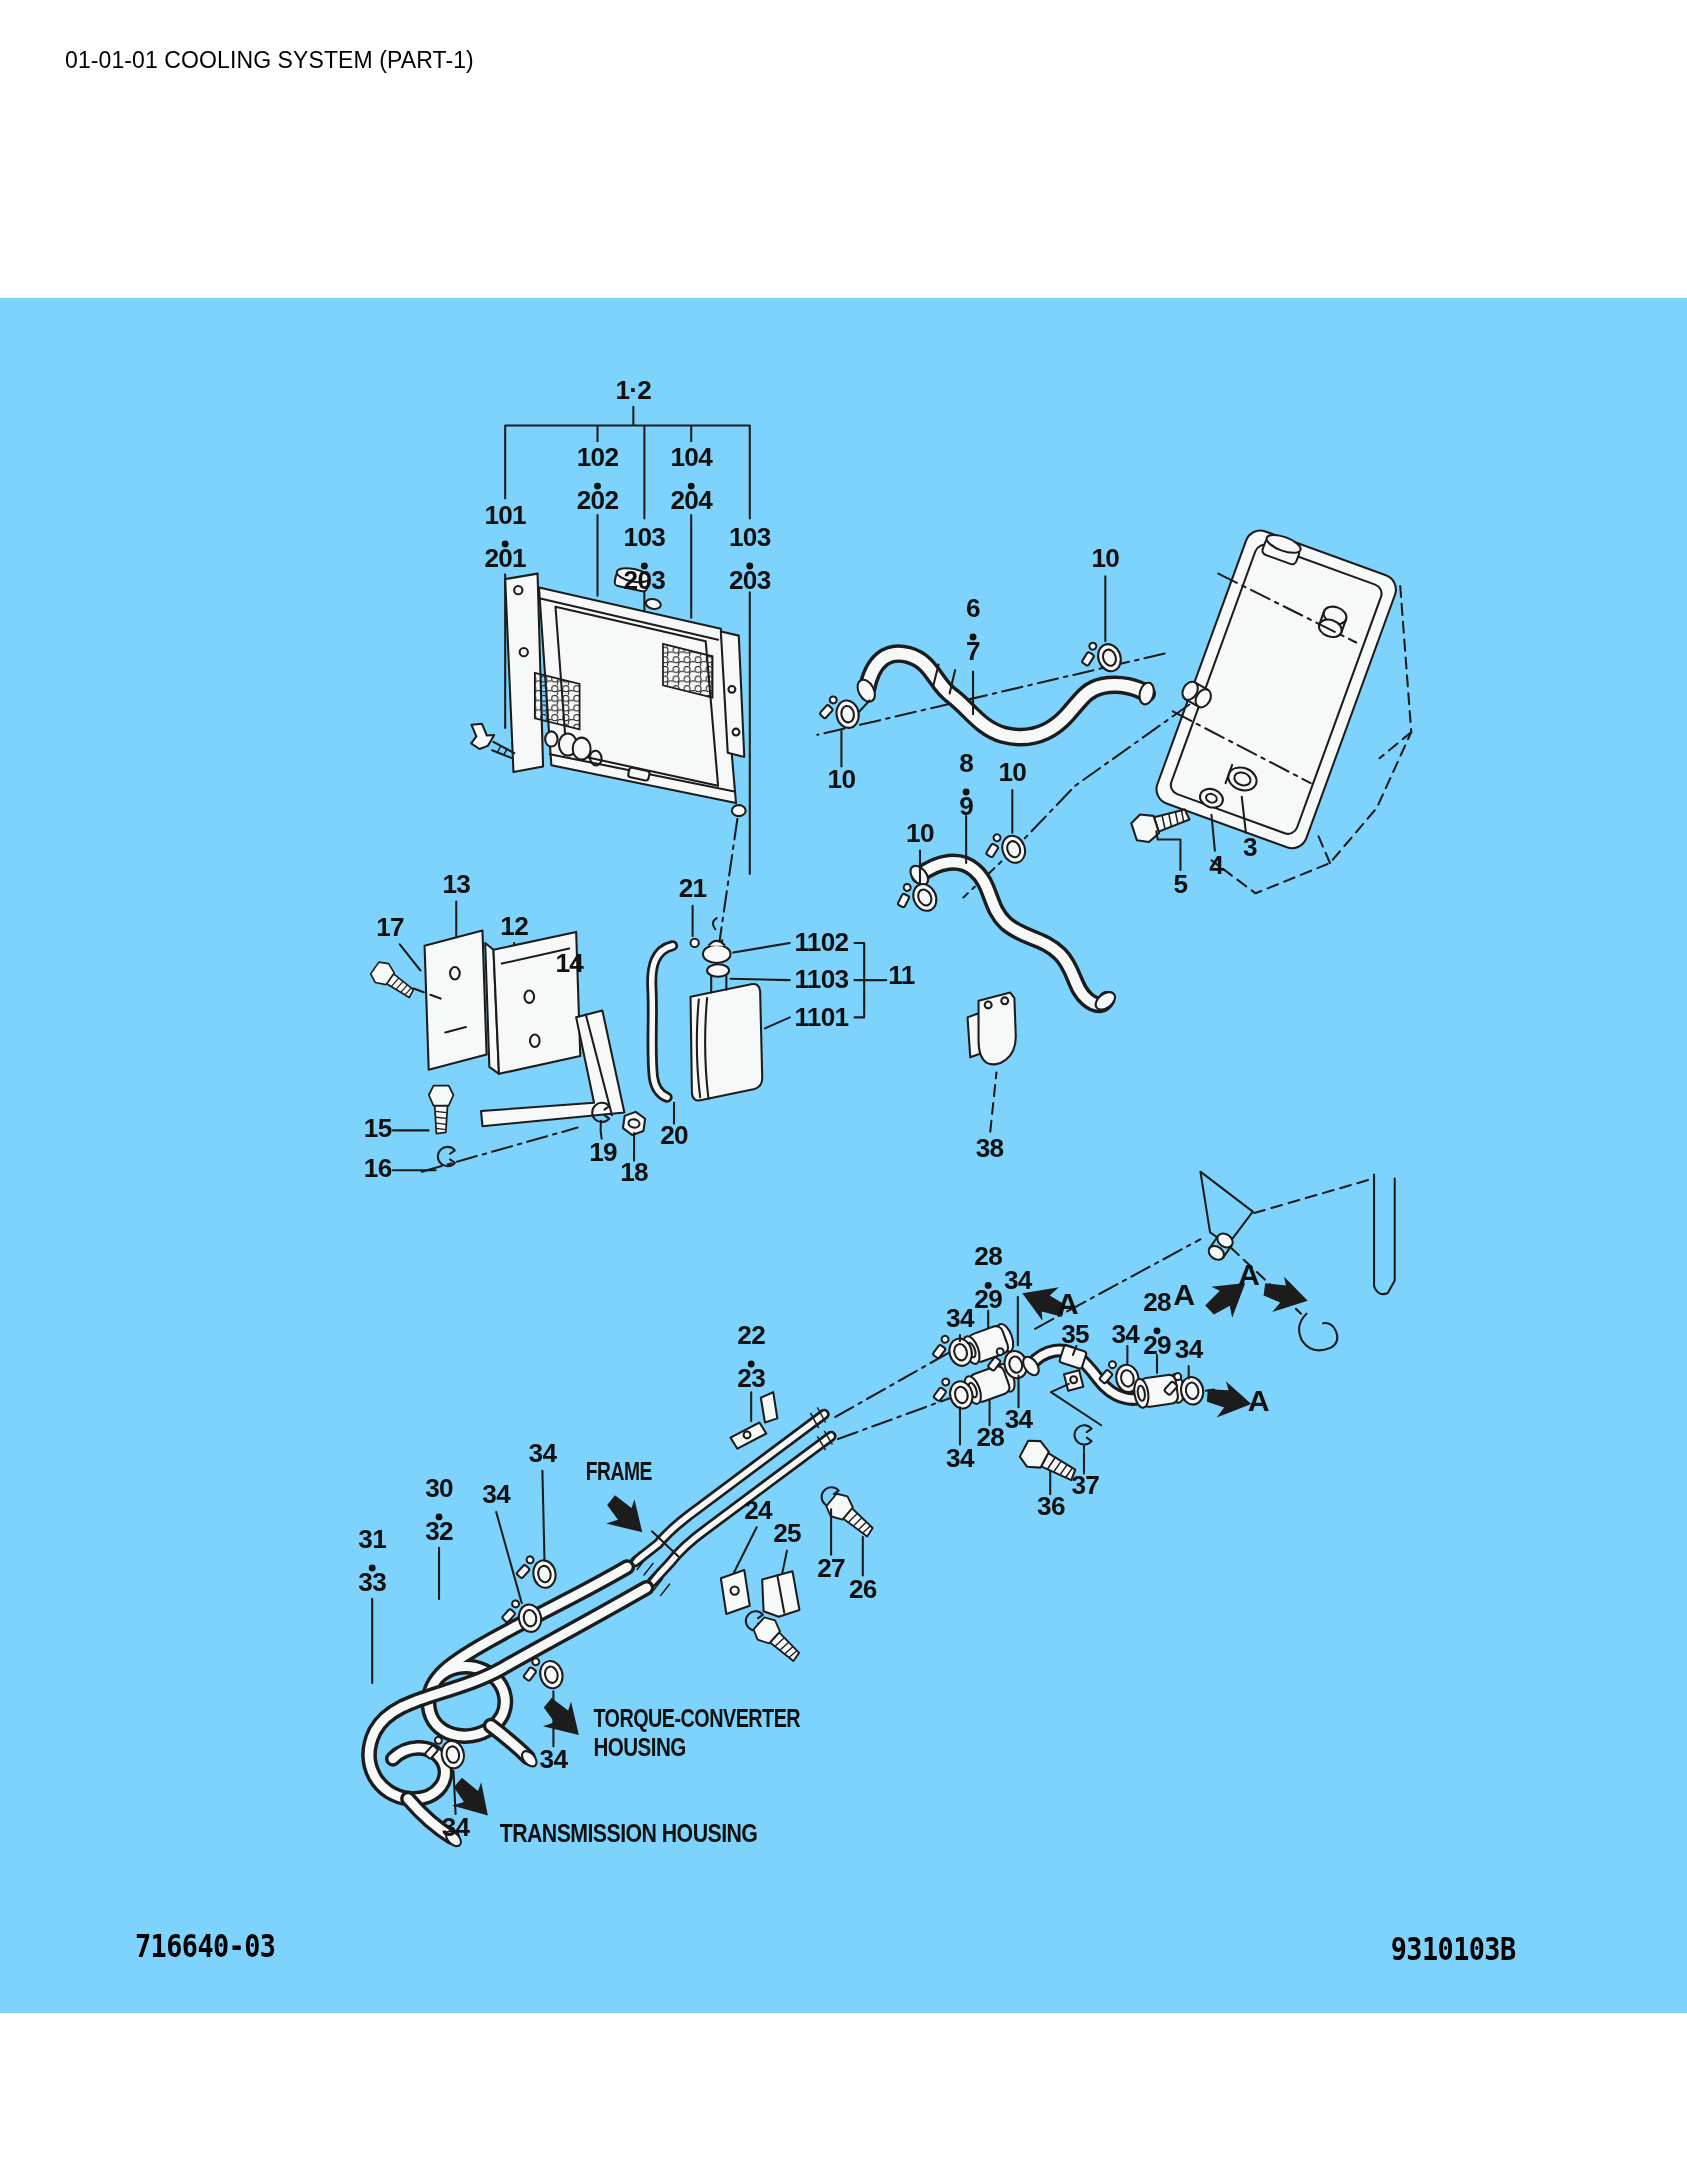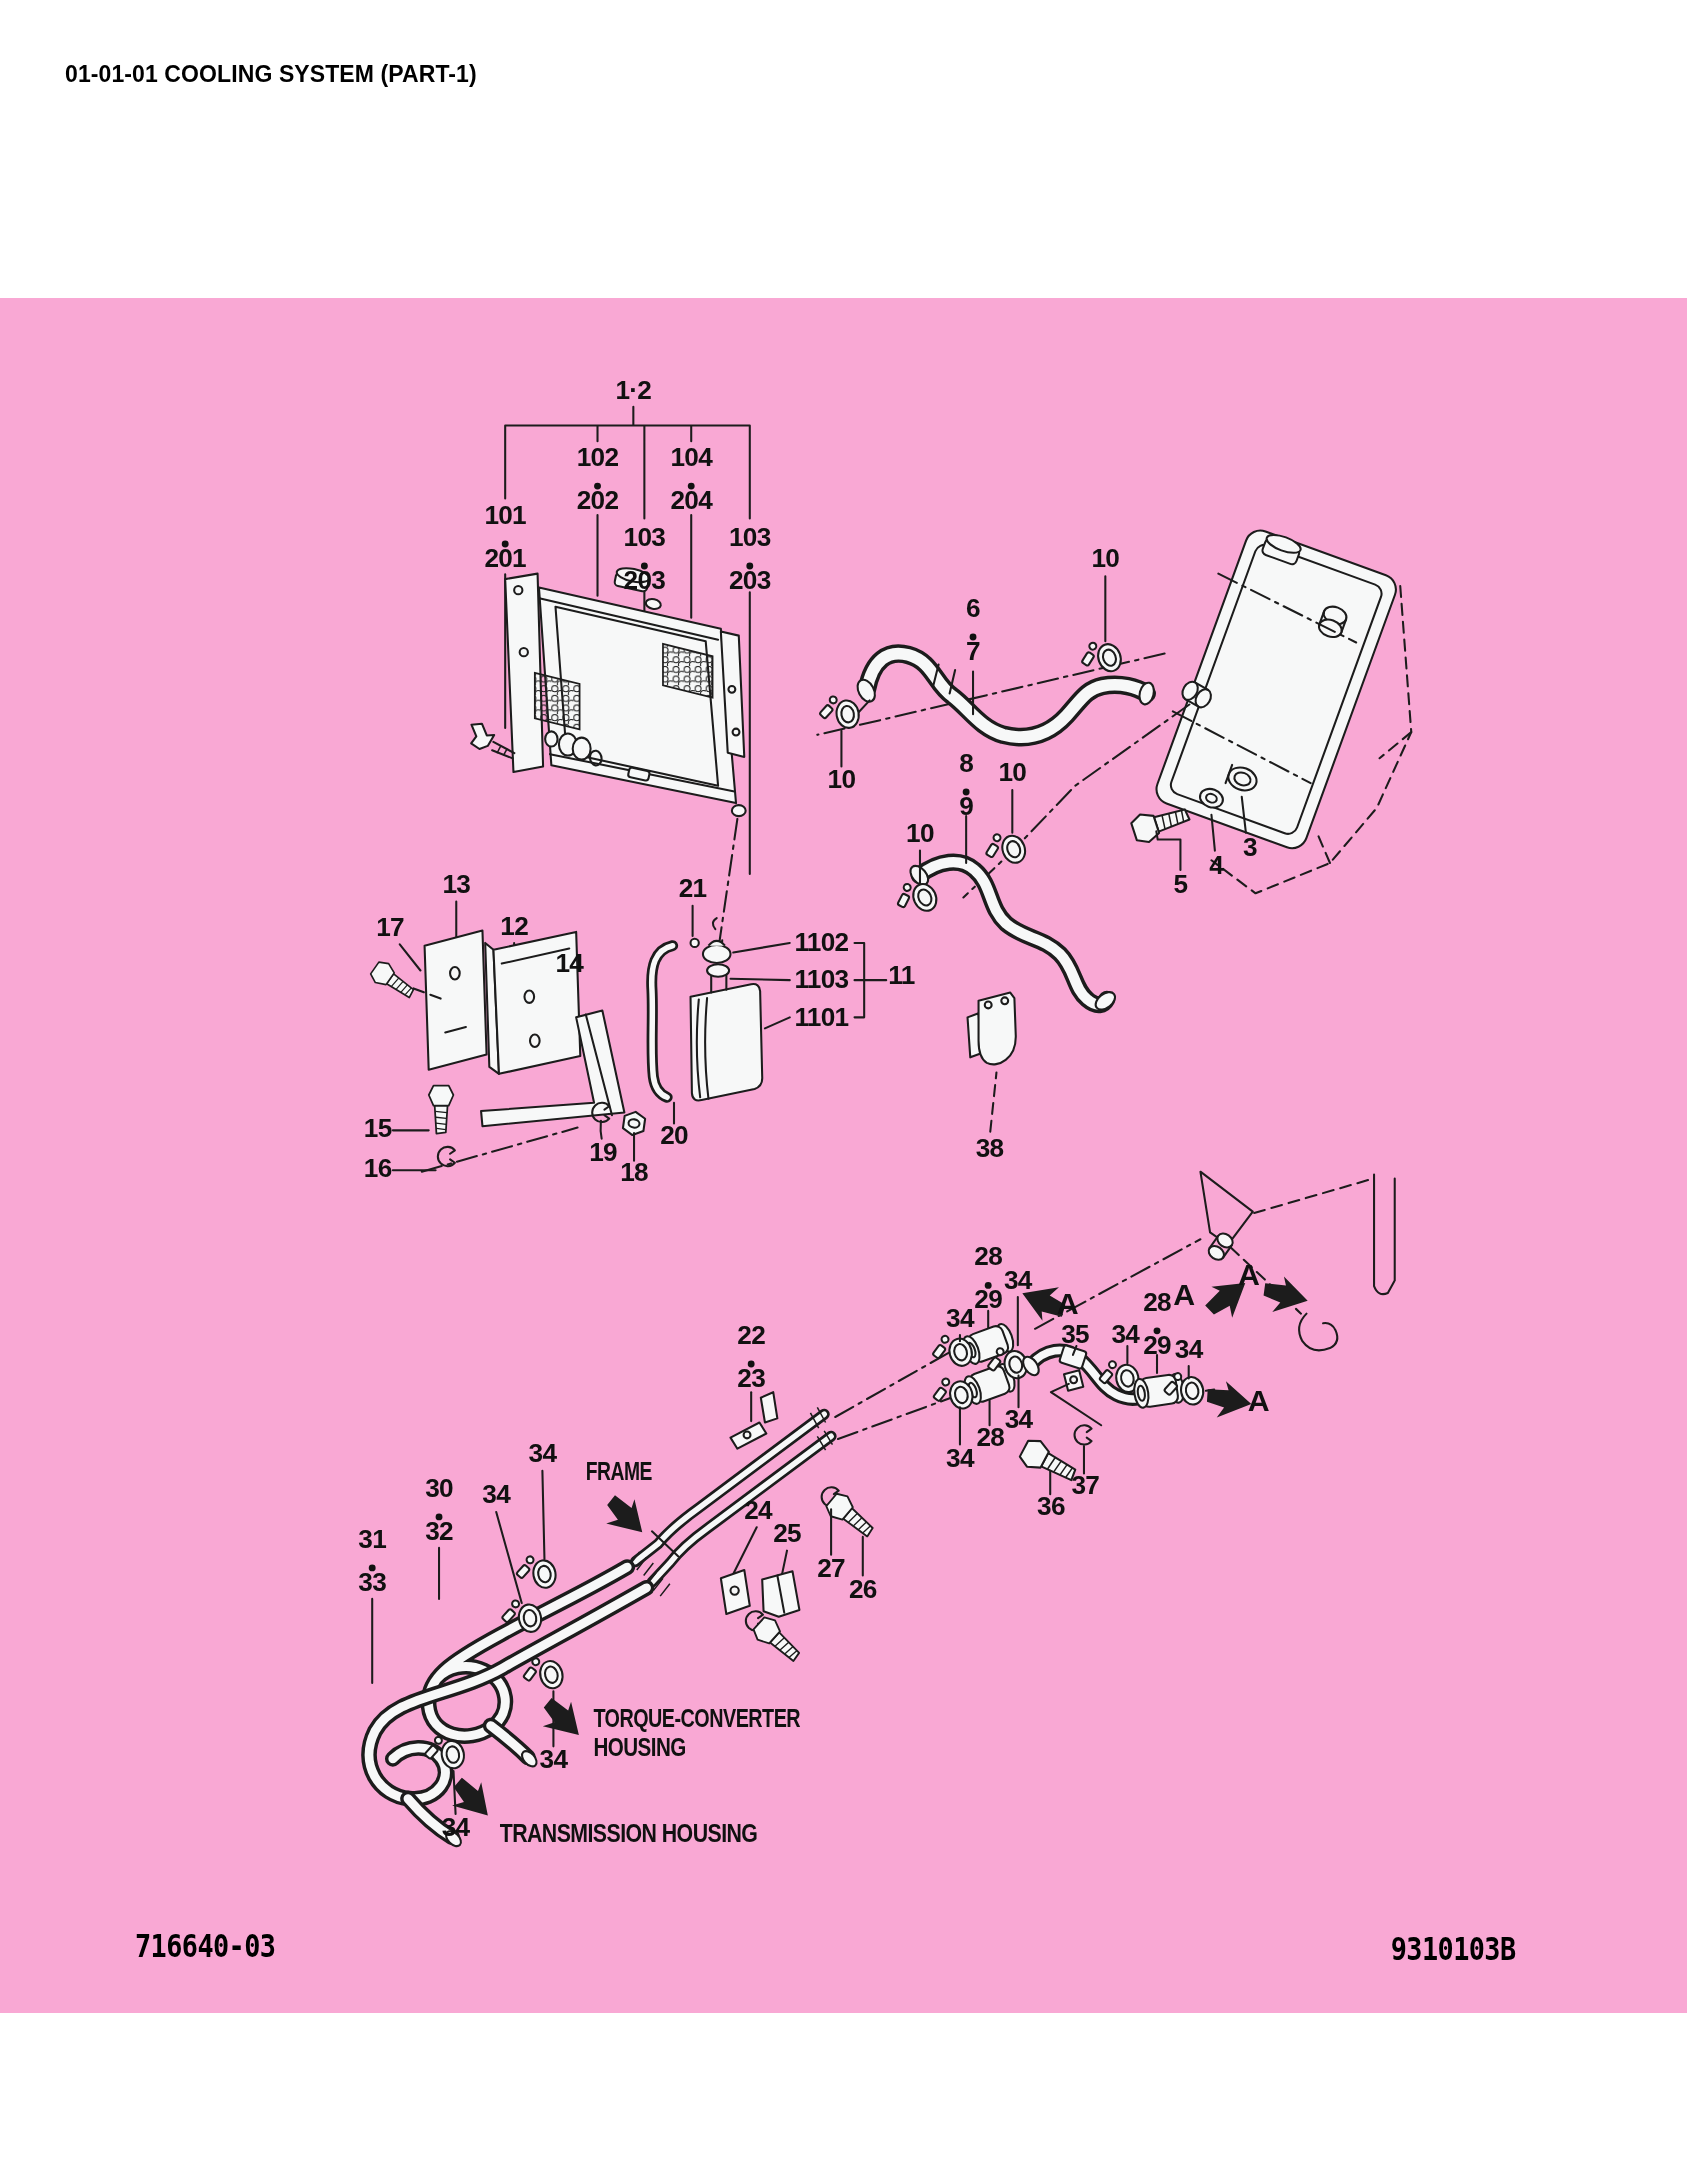--- a/index.html
+++ b/index.html
@@ -1,22 +1,22 @@
 <!DOCTYPE html>
 <html style="font-size:11px"><head>
 <meta charset="utf-8">
 <style>
   html,body{margin:0;padding:0;background:#ffffff;}
   .page{position:relative;width:1687px;height:2183px;background:#ffffff;overflow:hidden;
         font-family:"Liberation Sans",sans-serif;color:#000;}
-  .hdr-title{position:absolute;left:65px;top:61px;font-size:23px;font-weight:bold;
+  .hdr-title{position:absolute;left:65px;top:47px;font-size:23px;font-weight:normal;
              letter-spacing:0.1px;white-space:nowrap;}
   .hdr-crumb{position:absolute;left:65px;top:110px;width:1502px;font-size:23px;font-weight:bold;
              line-height:32px;letter-spacing:0.1px;}
-  .panel{position:absolute;left:0;top:298px;width:1687px;height:1715px;background:#f9a8d4;}
+  .panel{position:absolute;left:0;top:298px;width:1687px;height:1715px;background:#7dd3fc;}
   svg{display:block;}
   .ln{stroke:#1c1c1c;stroke-width:3;fill:none;stroke-linecap:round;stroke-linejoin:round;}
   .ln2{stroke:#1c1c1c;stroke-width:2.2;fill:none;}
   .dsh{stroke-dasharray:16 10;}
   .ddt{stroke-dasharray:30 9 5 9;}
   .wfill{fill:#f7f8f8;stroke:#1c1c1c;stroke-width:3;stroke-linejoin:round;}
   .solid{fill:#1c1c1c;stroke:none;}
   .tubeo{stroke:#1c1c1c;fill:none;stroke-linecap:round;}
   .tubei{stroke:#f7f8f8;fill:none;stroke-linecap:round;}
   .ftr{position:absolute;font-family:"DejaVu Sans Mono",monospace;font-weight:bold;

